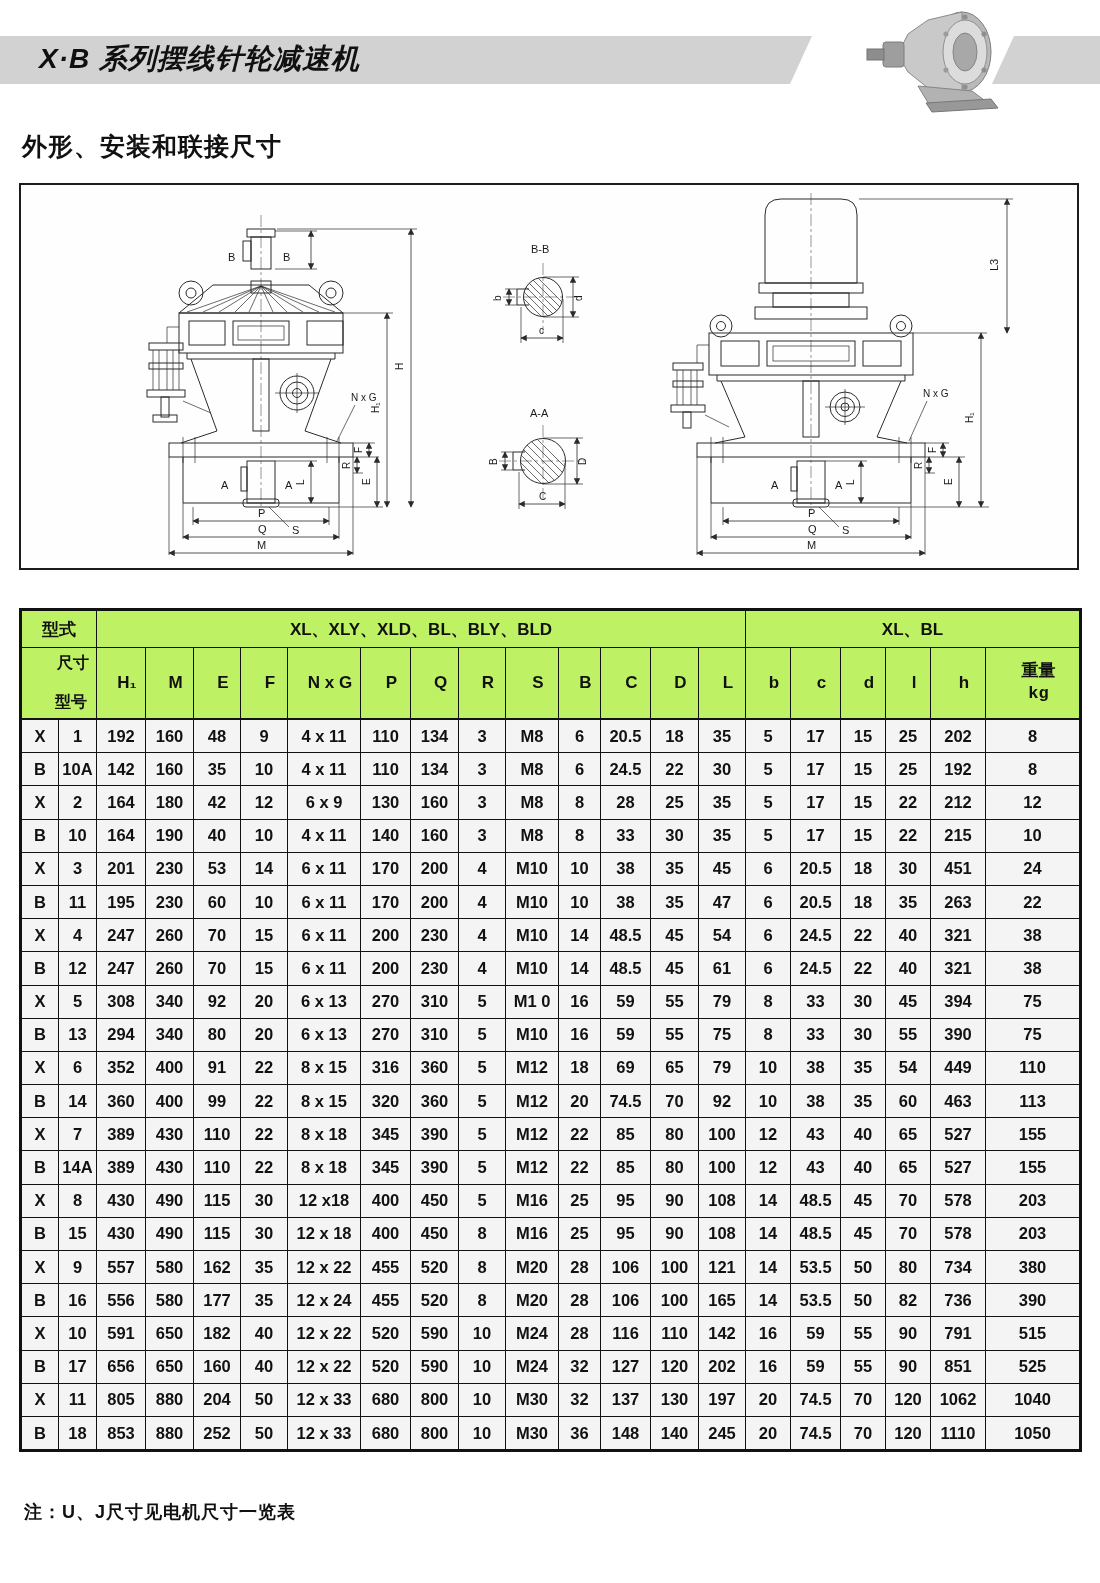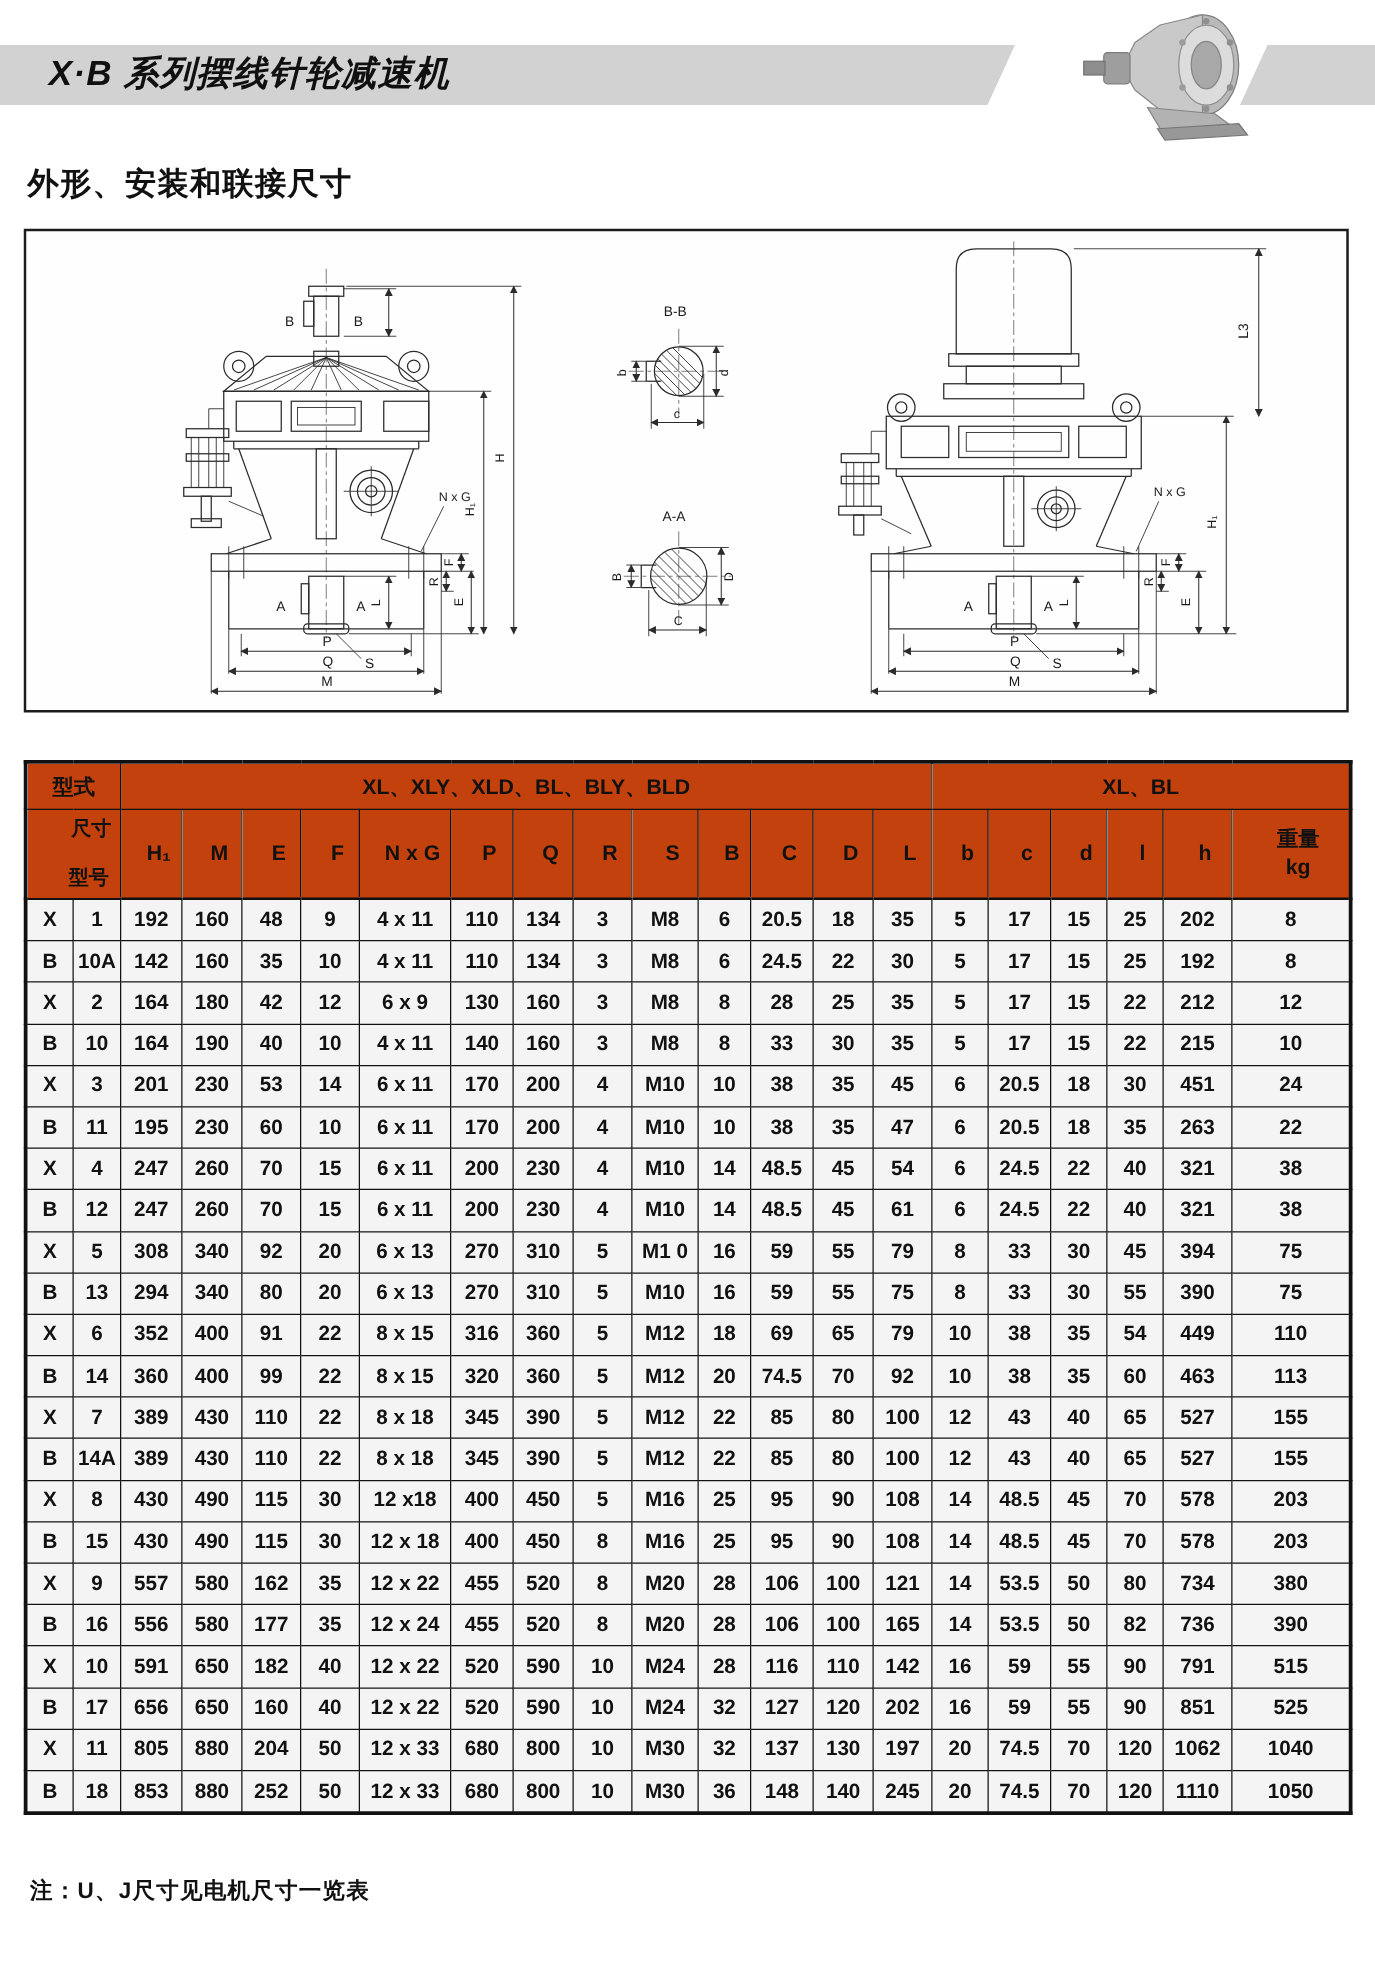--- a/index.html
+++ b/index.html
@@ -24,27 +24,27 @@
   .dim{stroke:#2b2b2b;stroke-width:0.8;fill:none;}
   .lbl{font-family:"Liberation Sans",sans-serif;font-size:10px;fill:#1a1a1a;}
   .lbl2{font-family:"Liberation Sans",sans-serif;font-size:11px;fill:#1a1a1a;}
 
   
   .dim-table{position:absolute;left:19px;top:608px;width:1062px;border-collapse:collapse;
     table-layout:fixed;font-weight:bold;}
   .dim-table td{border:1.6px solid #111;text-align:center;vertical-align:middle;
     font-size:17px;padding:0;overflow:hidden;}
   .dim-table{border:3px solid #111;}
-  .dim-table thead td{background:#c2410c;height:36px;}
+  .dim-table thead td{background:#bef264;height:36px;}
   .dim-table thead tr.sub td{height:70px;border-bottom:2.6px solid #111;padding-left:12px;}
   .dim-table tbody td{background:#f4f4f4;height:32.2px;font-size:16.5px;}
   .diag{position:relative;background:linear-gradient(to bottom right,#d6d6d6 49.4%,#111 49.4%,#111 50.8%,#d6d6d6 50.8%);}
   .diag .t{position:absolute;top:5px;right:7px;font-size:16px;}
   .diag .b{position:absolute;bottom:5px;left:7px;font-size:16px;margin-left:26px;}
-  .wcell span{display:block;line-height:22px;}
+  .wcell span{display:block;line-height:22px;font-family:Liberation Mono, monospace;}
 
   .footnote{position:absolute;left:24px;top:1500px;font-size:18px;font-weight:bold;letter-spacing:1px;}
 </style>
 </head>
 <body>
 
 <div class="band band-left"></div>
 <div class="band band-right"></div>
 <div class="page-title">X·B 系列摆线针轮减速机</div>
 

